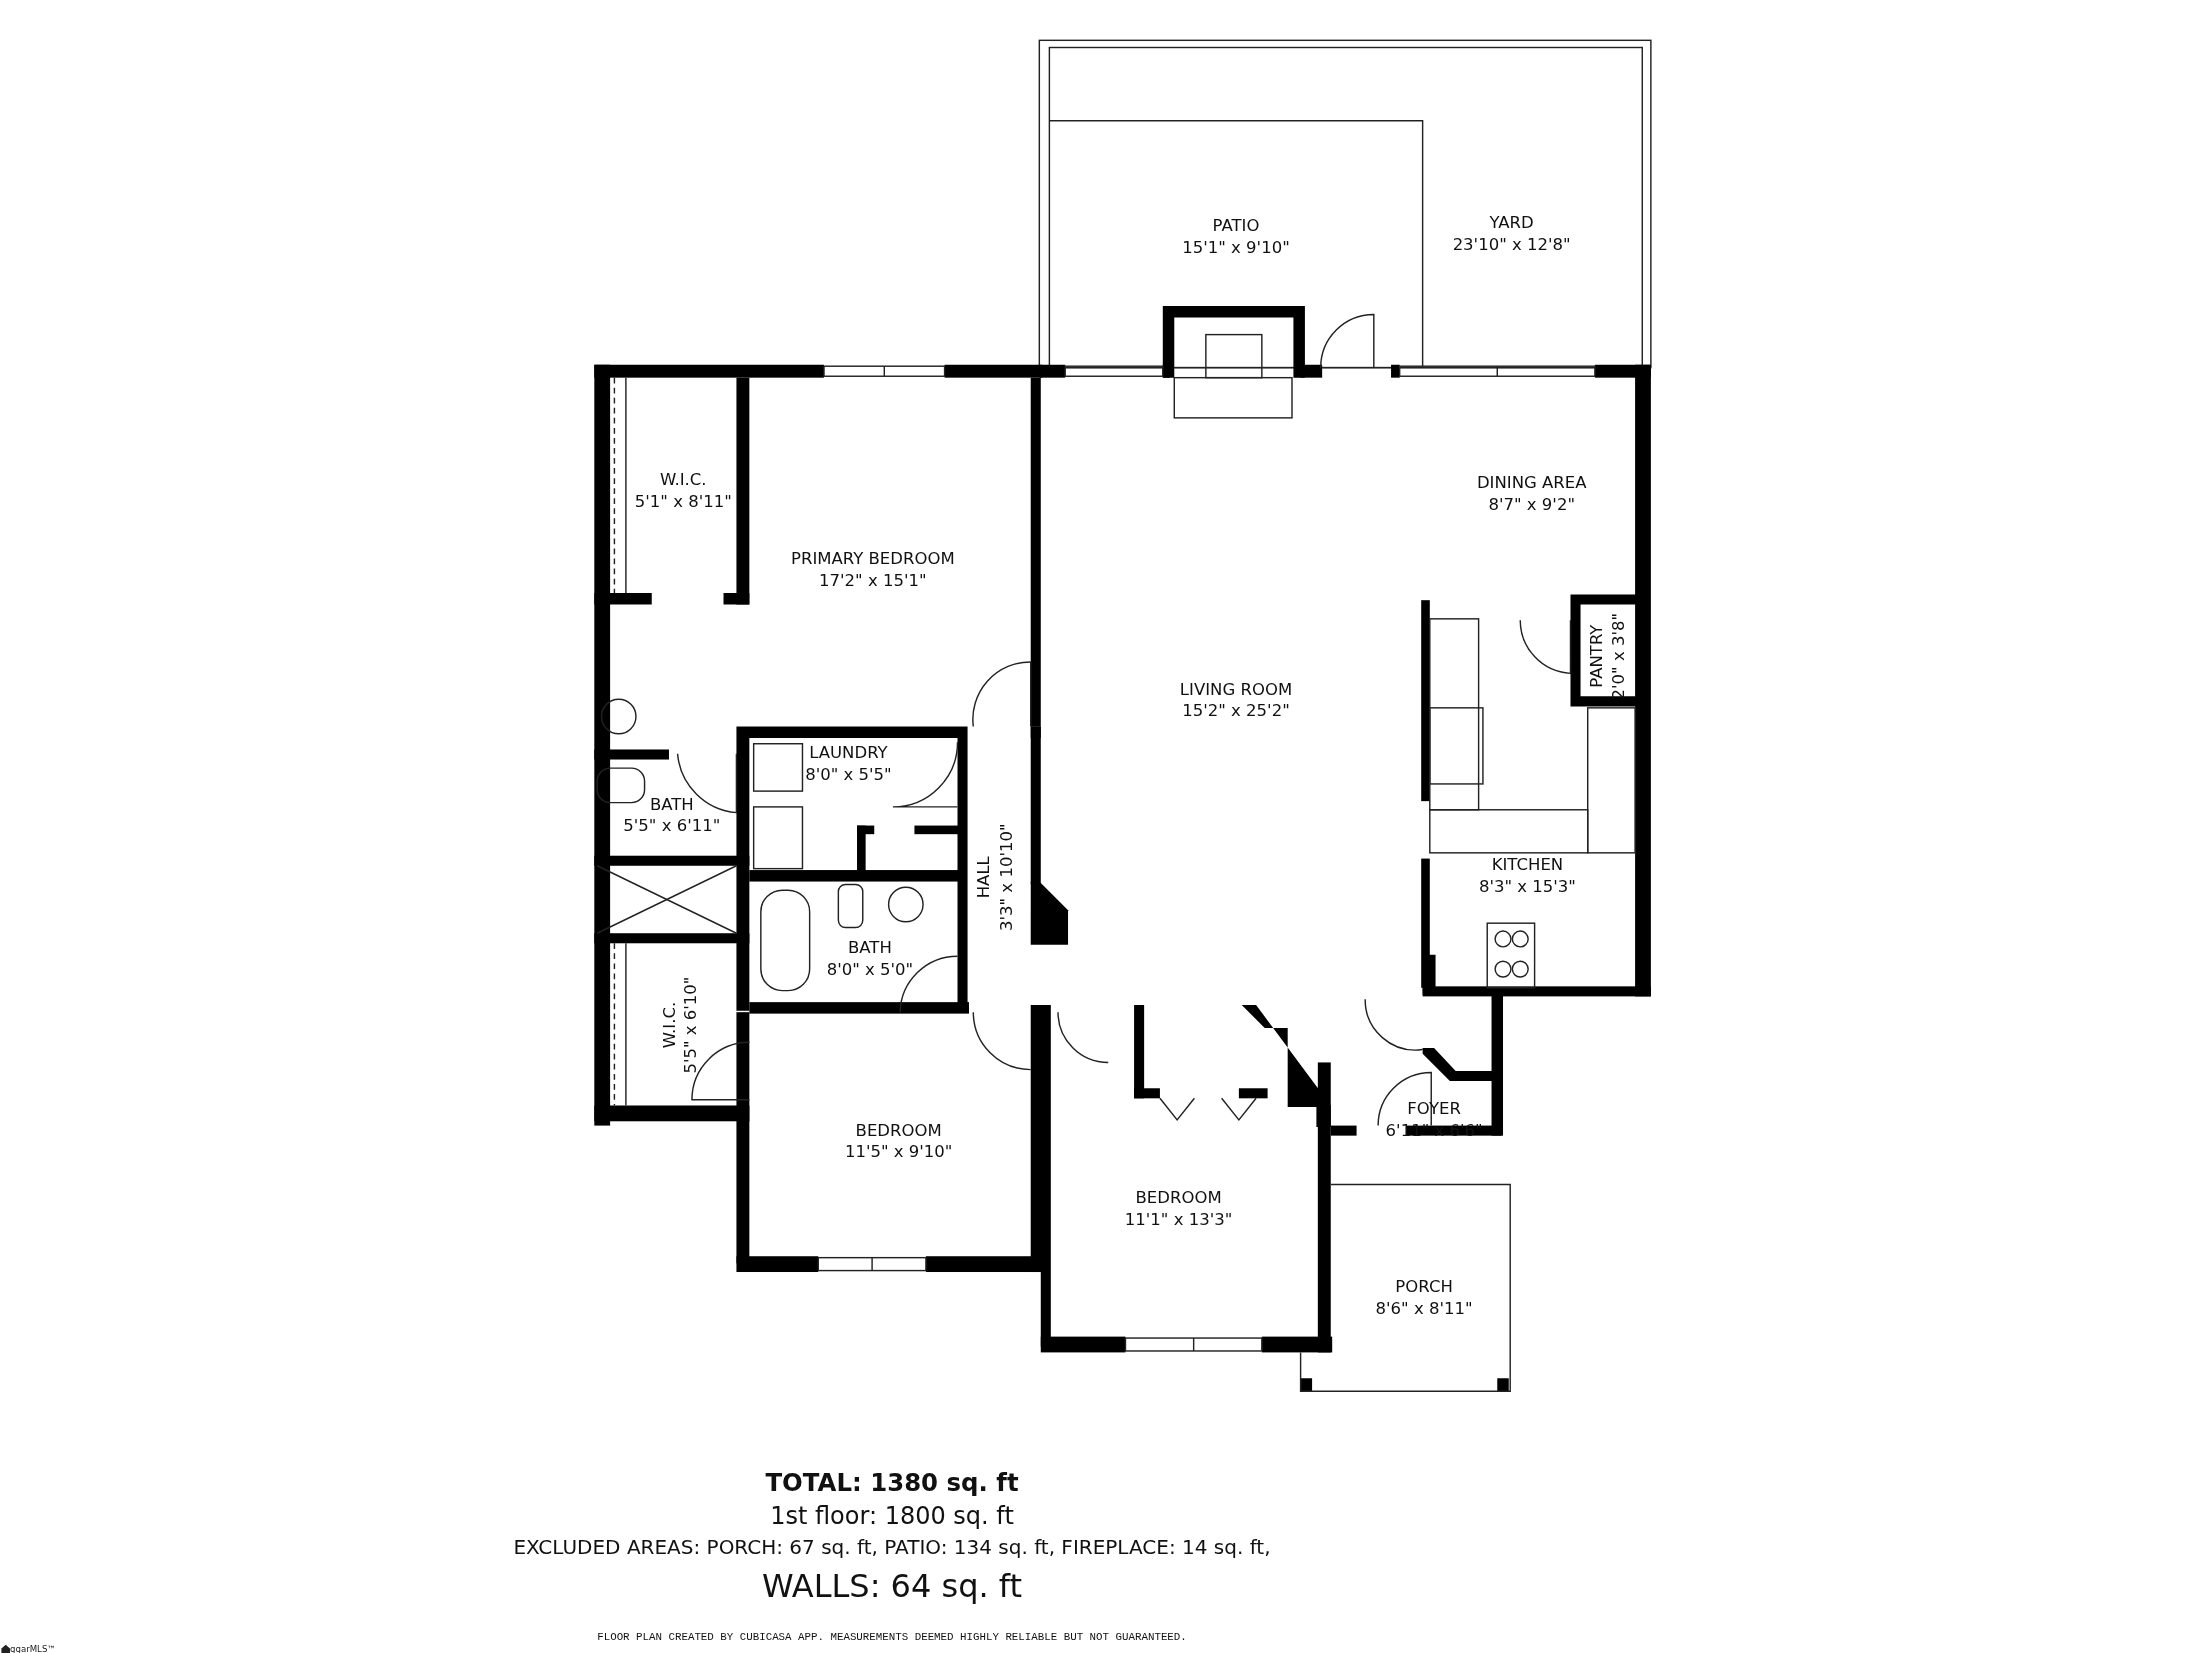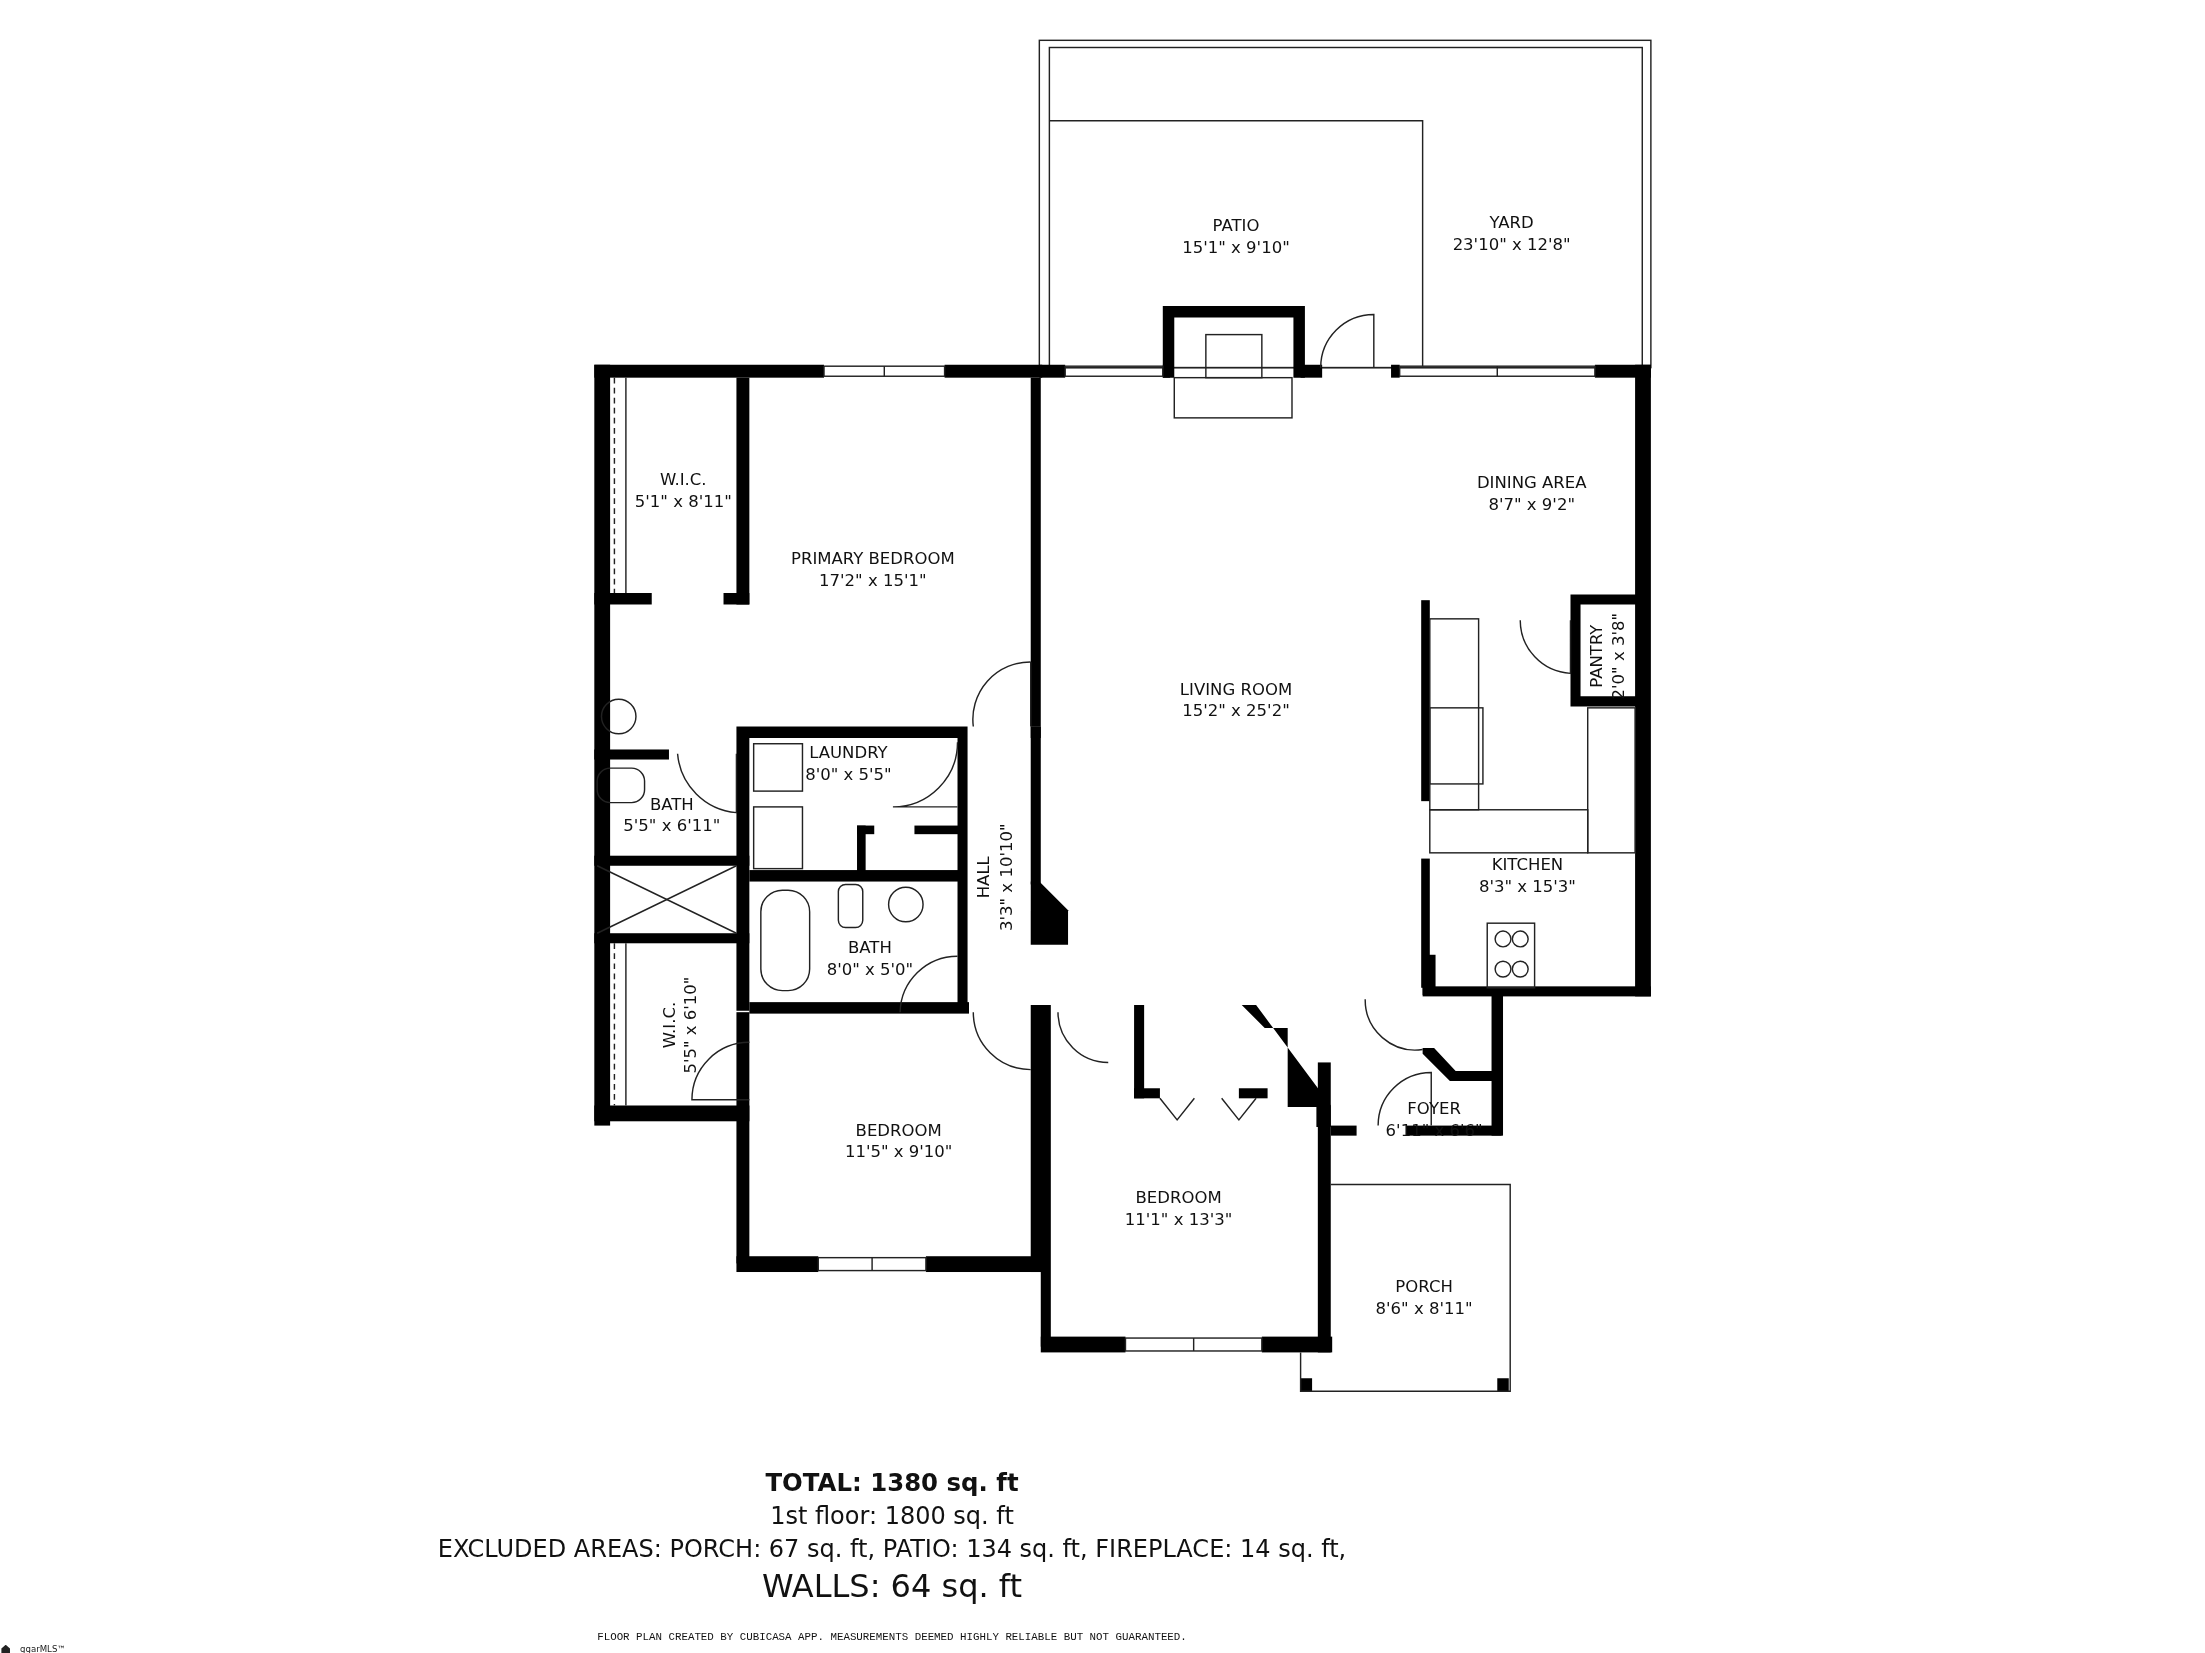--- a/index.html
+++ b/index.html
@@ -2,24 +2,24 @@
 <html style="font-size:11.5px"><head>
 <meta charset="utf-8">
 <style>
   html, body { margin: 0; padding: 0; background: #ffffff; }
   body { width: 2205px; height: 1654px; position: relative; overflow: hidden; font-family: "DejaVu Sans", sans-serif; }
   #plan { position: absolute; left: 0; top: 0; }
   .room-label { font-family: "DejaVu Sans", sans-serif; font-size: 23px; fill: #111; text-anchor: middle; }
   .summary { position: absolute; left: 0; width: 1784px; text-align: center; color: #111; font-family: "DejaVu Sans", sans-serif; }
   .total { top: 1468px; font-size: 24.4px; font-weight: bold; }
   .floor { top: 1502px; font-size: 24px; }
-  .excluded { top: 1535px; font-size: 24px; }
+  .excluded { top: 1535px; font-size: 20px; }
   .walls { top: 1567px; font-size: 32px; }
   .disclaimer { top: 1631px; font-size: 10.8px; font-family: Liberation Mono, monospace; }
-  .watermark { position: absolute; left: 1.4px; top: 1644px; font-size: 8.6px; color: #222; display: flex; align-items: center; gap: 10px; }
+  .watermark { position: absolute; left: 1.4px; top: 1644px; font-size: 8.6px; color: #222; display: flex; align-items: center; gap: 0; }
   .wm-icon { width: 8.6px; height: 8.6px; background: #222; display: inline-block; clip-path: polygon(50% 0, 100% 45%, 100% 100%, 0 100%, 0 45%); }
 </style>
 </head>
 <body>
 
 <svg id="plan" width="2205" height="1654" viewBox="0 0 3072 2304" xmlns="http://www.w3.org/2000/svg">
   <g fill="none" stroke="#222" stroke-width="2">
 
     <rect x="1448" y="56" width="852" height="456"></rect>
     <rect x="1462" y="66" width="826" height="446"></rect>

